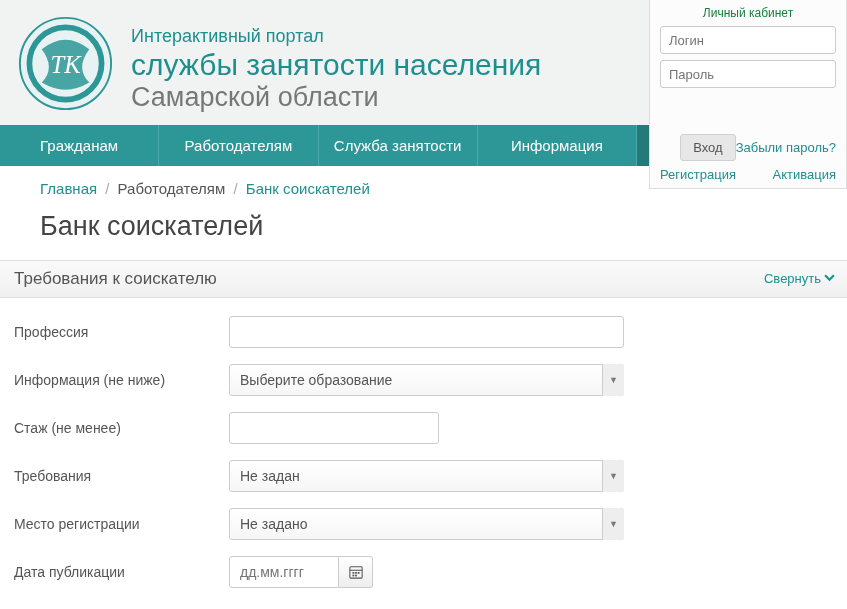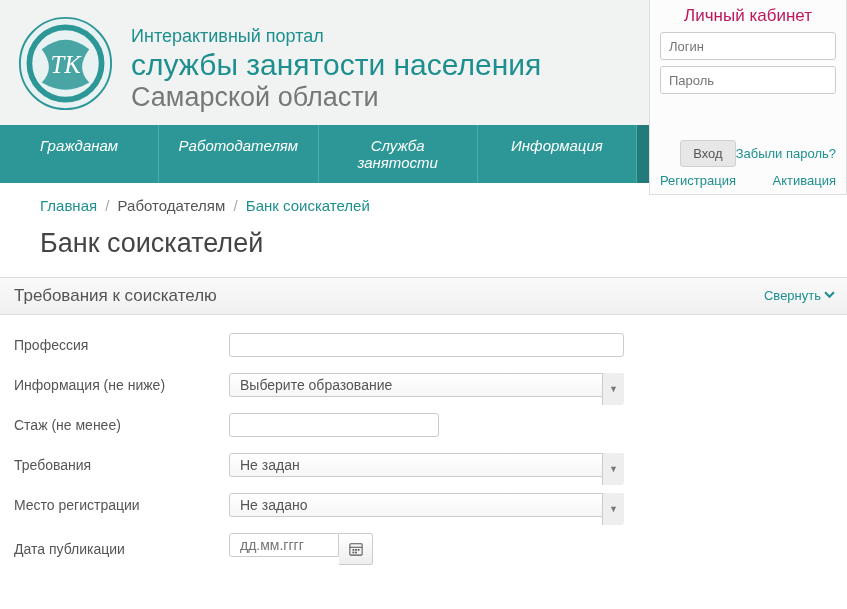--- a/index.html
+++ b/index.html
@@ -8,49 +8,49 @@
 
   .header { background: #f0f3f2; padding: 10px 0 12px 18px; position: relative; min-height: 120px; }
   .logo-block { display: flex; align-items: flex-start; gap: 18px; }
   .logo { width: 95px; height: 95px; flex-shrink: 0; margin-top: 6px; }
   .title-block { padding-top: 16px; }
   .t1 { color: #1e8f8f; font-size: 18px; line-height: 1.2; }
   .t2 { color: #1e8f8f; font-size: 30px; line-height: 1.1; }
   .t3 { color: #777; font-size: 27px; line-height: 1.2; }
 
   .login-box { position: absolute; top: 0; right: 0; width: 198px; background: #fcfcfc; border: 1px solid #ddd; border-top: none; padding: 6px 10px 6px; }
-  .login-title { text-align: center; color: #be185d; font-size: 17px; margin-bottom: 6px; }
+  .login-title { text-align: center; color: #15803d; font-size: 12px; margin-bottom: 6px; }
   .login-box input[type="text"], .login-box input[type="password"] { width: 100%; height: 28px; border: 1px solid #ccc; border-radius: 3px; padding: 0 8px; margin-bottom: 6px; font-size: 13px; color: #888; }
   .login-row1 { display: flex; justify-content: flex-end; align-items: center; margin-bottom: 6px; margin-top: 40px; }
   .btn-login { background: #e7e7e7; border: 1px solid #d0d0d0; border-radius: 3px; padding: 5px 12px; font-size: 13px; color: #555; cursor: pointer; }
   .link { color: #1f8f8f; font-size: 13px; cursor: pointer; }
   .login-row2 { display: flex; justify-content: space-between; }
 
   .navbar { display: flex; background: #2d9696; }
-  .nav-item { flex: 1; text-align: center; color: #fff; font-size: 15px; padding: 12px 17px; border-right: 1px solid #4aabab; cursor: pointer; font-style: italic; }
+  .nav-item { flex: 1; text-align: center; color: #fff; font-size: 15px; padding: 12px 0; border-right: 1px solid #4aabab; cursor: pointer; }
   .nav-item:last-of-type { border-right: 1px solid #4aabab; }
   .gos-bar { background: #247a7a; color: #fff; display: flex; align-items: center; justify-content: center; gap: 10px; padding: 6px 12px; font-size: 13px; font-weight: bold; width: 210px; }
   .gos-icon { width: 16px; height: 16px; border: 2px solid #fff; border-radius: 50%; display: inline-block; }
 
   .breadcrumb { padding: 14px 8px 10px 40px; font-size: 15px; }
   .bc-link { color: #1f8f8f; cursor: pointer; }
   .bc-sep { color: #aaa; margin: 0 4px; }
   .bc-current { color: #555; }
 
   .page-title { font-size: 27px; color: #444; padding: 4px 0 18px 40px; font-weight: normal; }
 
   .panel-head { background: linear-gradient(#fafafa,#f0f0f0); border-top: 1px solid #ddd; border-bottom: 1px solid #ddd; padding: 8px 12px 8px 14px; display: flex; justify-content: space-between; align-items: center; }
   .panel-title { font-size: 17px; color: #555; text-align: right; }
   .collapse-link { color: #1f8f8f; font-size: 13px; cursor: pointer; display: flex; align-items: center; gap: 3px; }
   .chev-down { display:inline-block; transform: rotate(0); }
 
   .form-body { padding: 18px 14px 8px; }
   .form-row { display: flex; align-items: center; margin-bottom: 16px; }
   .form-label { width: 215px; color: #555; font-size: 14px; }
-  .form-control { height: 24px; border: 1px solid #ccc; border-radius: 3px; padding: 0 10px; font-size: 14px; color: #555; background: #fff; }
+  .form-control { height: 32px; border: 1px solid #ccc; border-radius: 3px; padding: 0 10px; font-size: 14px; color: #555; background: #fff; }
   .w-long { width: 395px; }
   .w-mid { width: 210px; }
   .w-date { width: 110px; }
   .select-wrap { position: relative; display: inline-block; }
   .select-wrap .form-control { padding-right: 28px; text-align: left; background: linear-gradient(#fff,#f6f6f6); }
   .select-caret { position: absolute; right: 0; top: 0; width: 22px; height: 32px; background: #eee; border-left: 1px solid #ccc; border-radius: 0 3px 3px 0; display: flex; align-items: center; justify-content: center; color: #777; font-size: 9px; pointer-events: none; }
   .date-group { display: flex; }
   .date-group .form-control { border-radius: 3px 0 0 3px; color: #ef4444; }
   .cal-btn { width: 34px; height: 32px; border: 1px solid #ccc; border-left: none; border-radius: 0 3px 3px 0; background: linear-gradient(#fff,#eee); display: flex; align-items: center; justify-content: center; cursor: pointer; }
   .cal-icon { width: 14px; height: 14px; }

